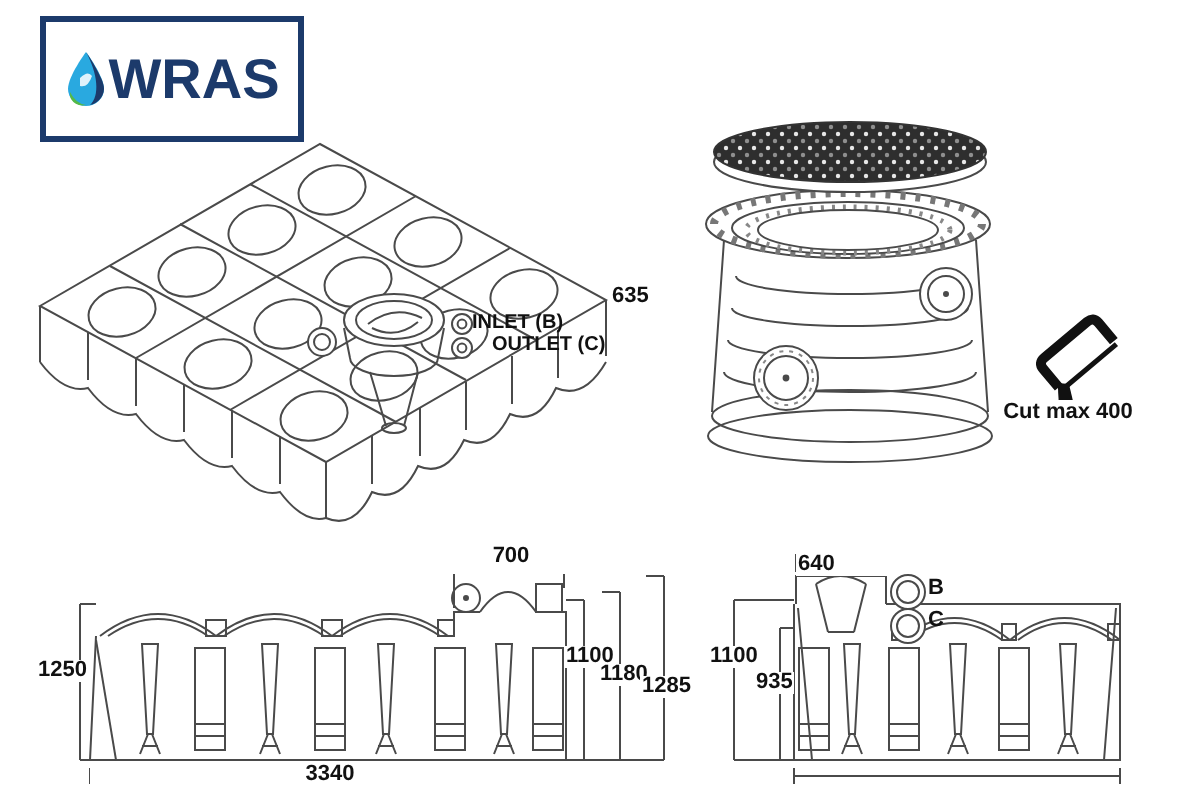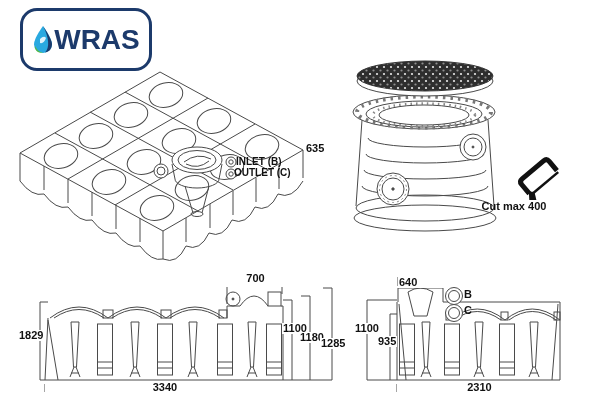--- a/index.html
+++ b/index.html
@@ -3,36 +3,36 @@
 <meta charset="utf-8">
 <style>
   html,body{margin:0;padding:0;background:#ffffff;}
   .canvas{
     position:relative;width:601px;height:401px;background:#ffffff;overflow:hidden;
     font-family:"Liberation Sans","DejaVu Sans",sans-serif;color:#111111;
   }
   
   .badge{
     position:absolute;left:20px;top:8px;width:126px;height:57px;
-    border:3px solid #1c3a6b;border-radius:17px;background:#ffffff;
+    border:3px solid #1c3a6b;border-radius:0;background:#ffffff;
     display:flex;flex-direction:column;align-items:center;justify-content:center;z-index:6;
   }
   .badge-row{display:flex;align-items:center;}
   .badge-brand{font-size:28px;font-weight:bold;color:#1c3a6b;letter-spacing:0px;line-height:28px;}
   .badge-sub{font-size:8px;font-weight:bold;color:#29a9e0;letter-spacing:1.7px;margin-top:1px;white-space:nowrap;}
   
   .title{position:absolute;left:227px;top:10px;font-size:21px;font-weight:bold;color:#0a0a0a;z-index:5;}
   
   .draw{position:absolute;z-index:2;}
   
   .lbl{position:absolute;font-weight:bold;font-size:11px;color:#111;z-index:4;white-space:nowrap;}
   .lbl.bg{background:#ffffff;padding:0 1px;line-height:11px;}
   .lbl.small{font-size:10px;}
   .services{left:116px;top:174px;width:60px;text-align:right;font-size:10px;line-height:9.5px;}
-  .cutnote{left:478px;top:200px;width:72px;text-align:center;}
+  .cutnote{left:498px;top:200px;width:72px;text-align:center;}
 </style>
 </head>
 <body>
 
 <div class="canvas">
 
   <div class="badge">
     <div class="badge-row">
       <svg width="22" height="29" viewBox="0 0 22 29">
         <path d="M11,1 C11,1 2,13 2,19.5 A9,8.5 0 0 0 20,19.5 C20,13 11,1 11,1 Z" fill="#29a9e0"></path>
@@ -213,32 +213,31 @@
     </g>
     <g stroke="#4a4a4a" stroke-width="1" fill="none">
       <path d="M48,5 L48,14 M93,5 L93,14 M48,9 L58,9 M83,9 L93,9"></path>
       <path d="M17,28 L17,108 M17,28 L47,28 M17,108 L47,108"></path>
       <path d="M40,42 L40,108 M40,42 L47,42"></path>
       <path d="M47,116 L210,116 M47,112 L47,120 M210,112 L210,120"></path>
     </g>
   </svg>
 
   <div class="lbl small" style="left:236px;top:156px;">INLET (B)</div>
-  <div class="lbl small" style="left:234px;top:167px;">OUTLET (C)</div>
+  <div class="lbl small" style="left:246px;top:167px;">OUTLET (C)</div>
 
   <div class="lbl" style="left:306px;top:142px;">635</div>
   <div class="lbl cutnote">Cut max 400</div>
 
   <div class="lbl bg" style="left:227px;top:273px;width:55px;text-align:center;">700</div>
-  <div class="lbl bg" style="left:18px;top:330px;">1829</div>
+  <div class="lbl bg" style="left:18px;top:330px;">1250</div>
   <div class="lbl bg" style="left:45px;top:382px;width:238px;text-align:center;">3340</div>
   <div class="lbl bg" style="left:282px;top:323px;">1100</div>
   <div class="lbl bg" style="left:299px;top:332px;">1180</div>
   <div class="lbl bg" style="left:320px;top:338px;">1285</div>
 
   <div class="lbl bg" style="left:398px;top:277px;width:45px;text-align:left;">640</div>
   <div class="lbl" style="left:464px;top:288px;">B</div>
   <div class="lbl" style="left:464px;top:304px;">C</div>
   <div class="lbl bg" style="left:354px;top:323px;">1100</div>
   <div class="lbl bg" style="left:377px;top:336px;">935</div>
-  <div class="lbl bg" style="left:397px;top:382px;width:163px;text-align:center;">2310</div>
 
 </div>
 
 </body></html>

